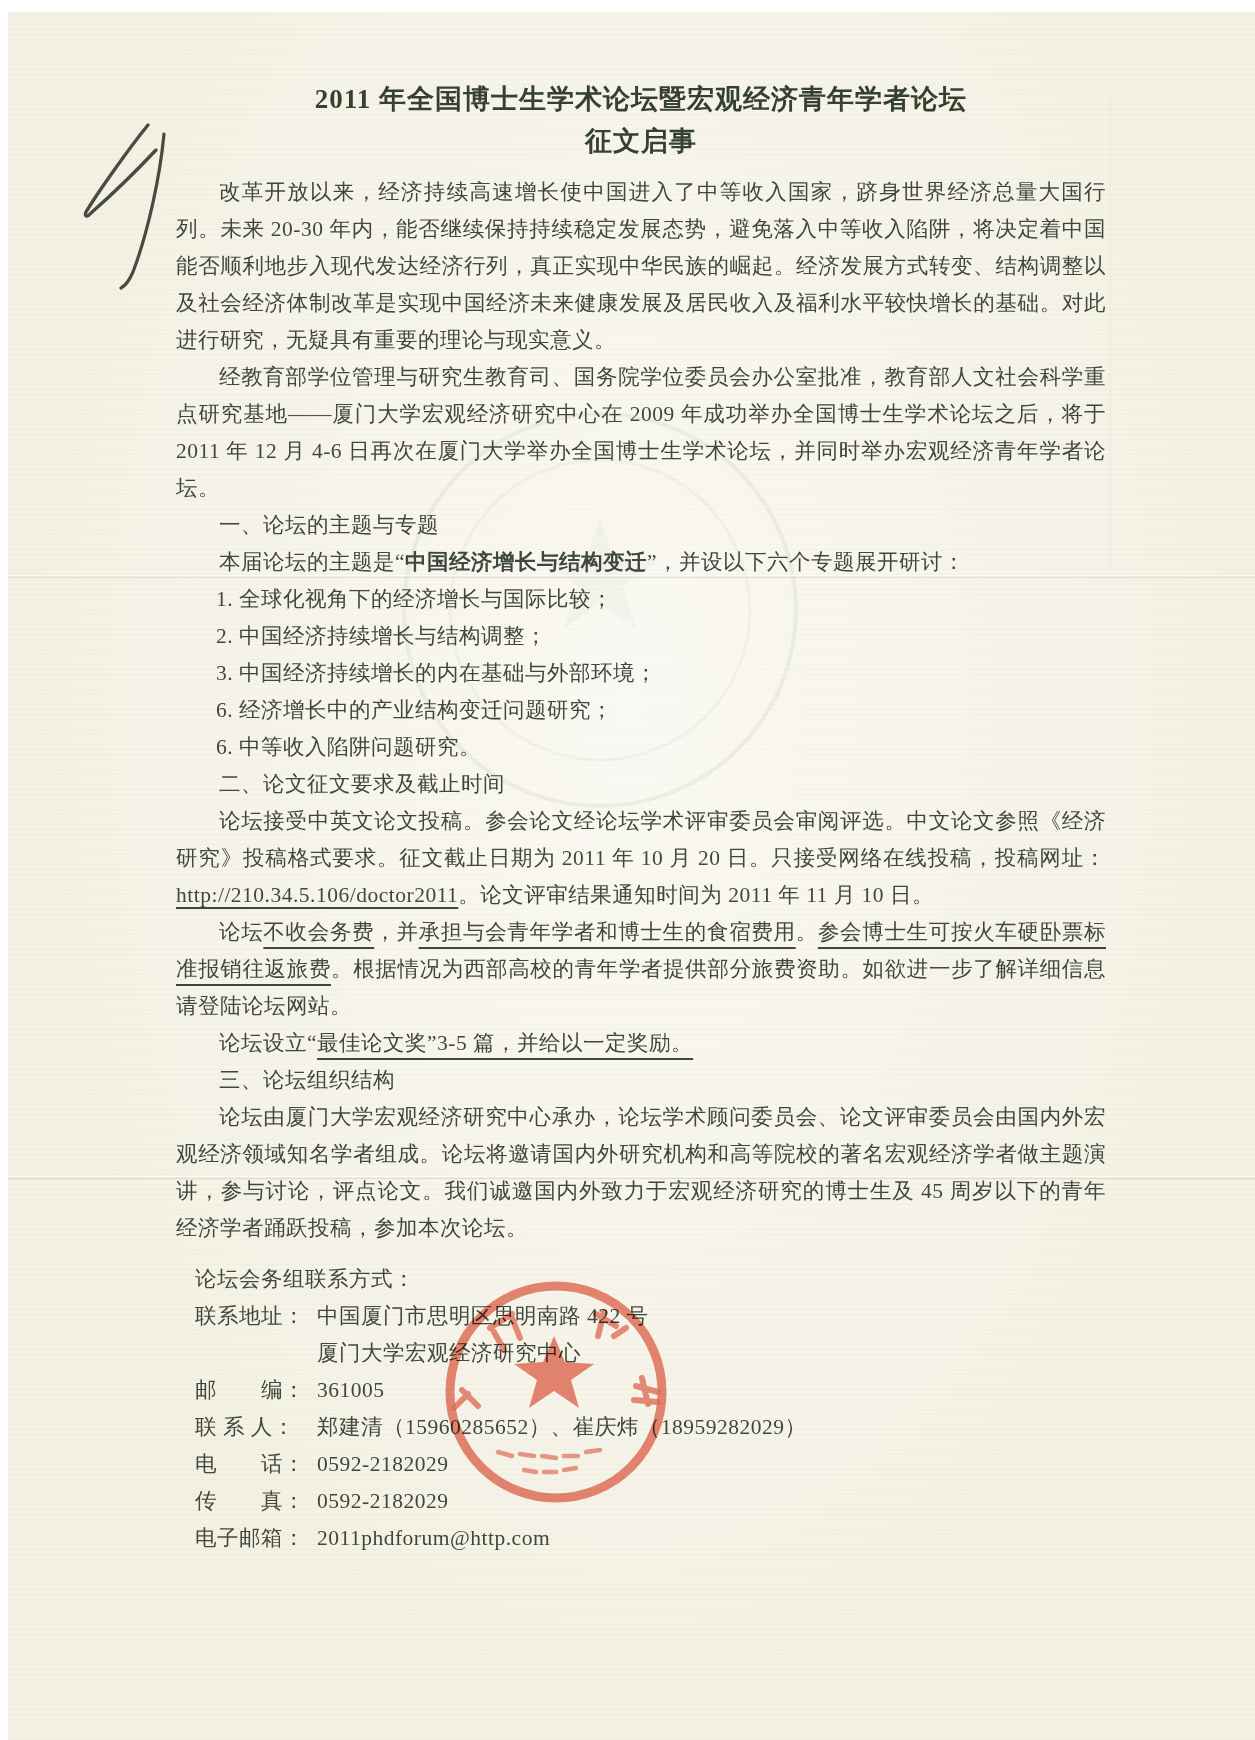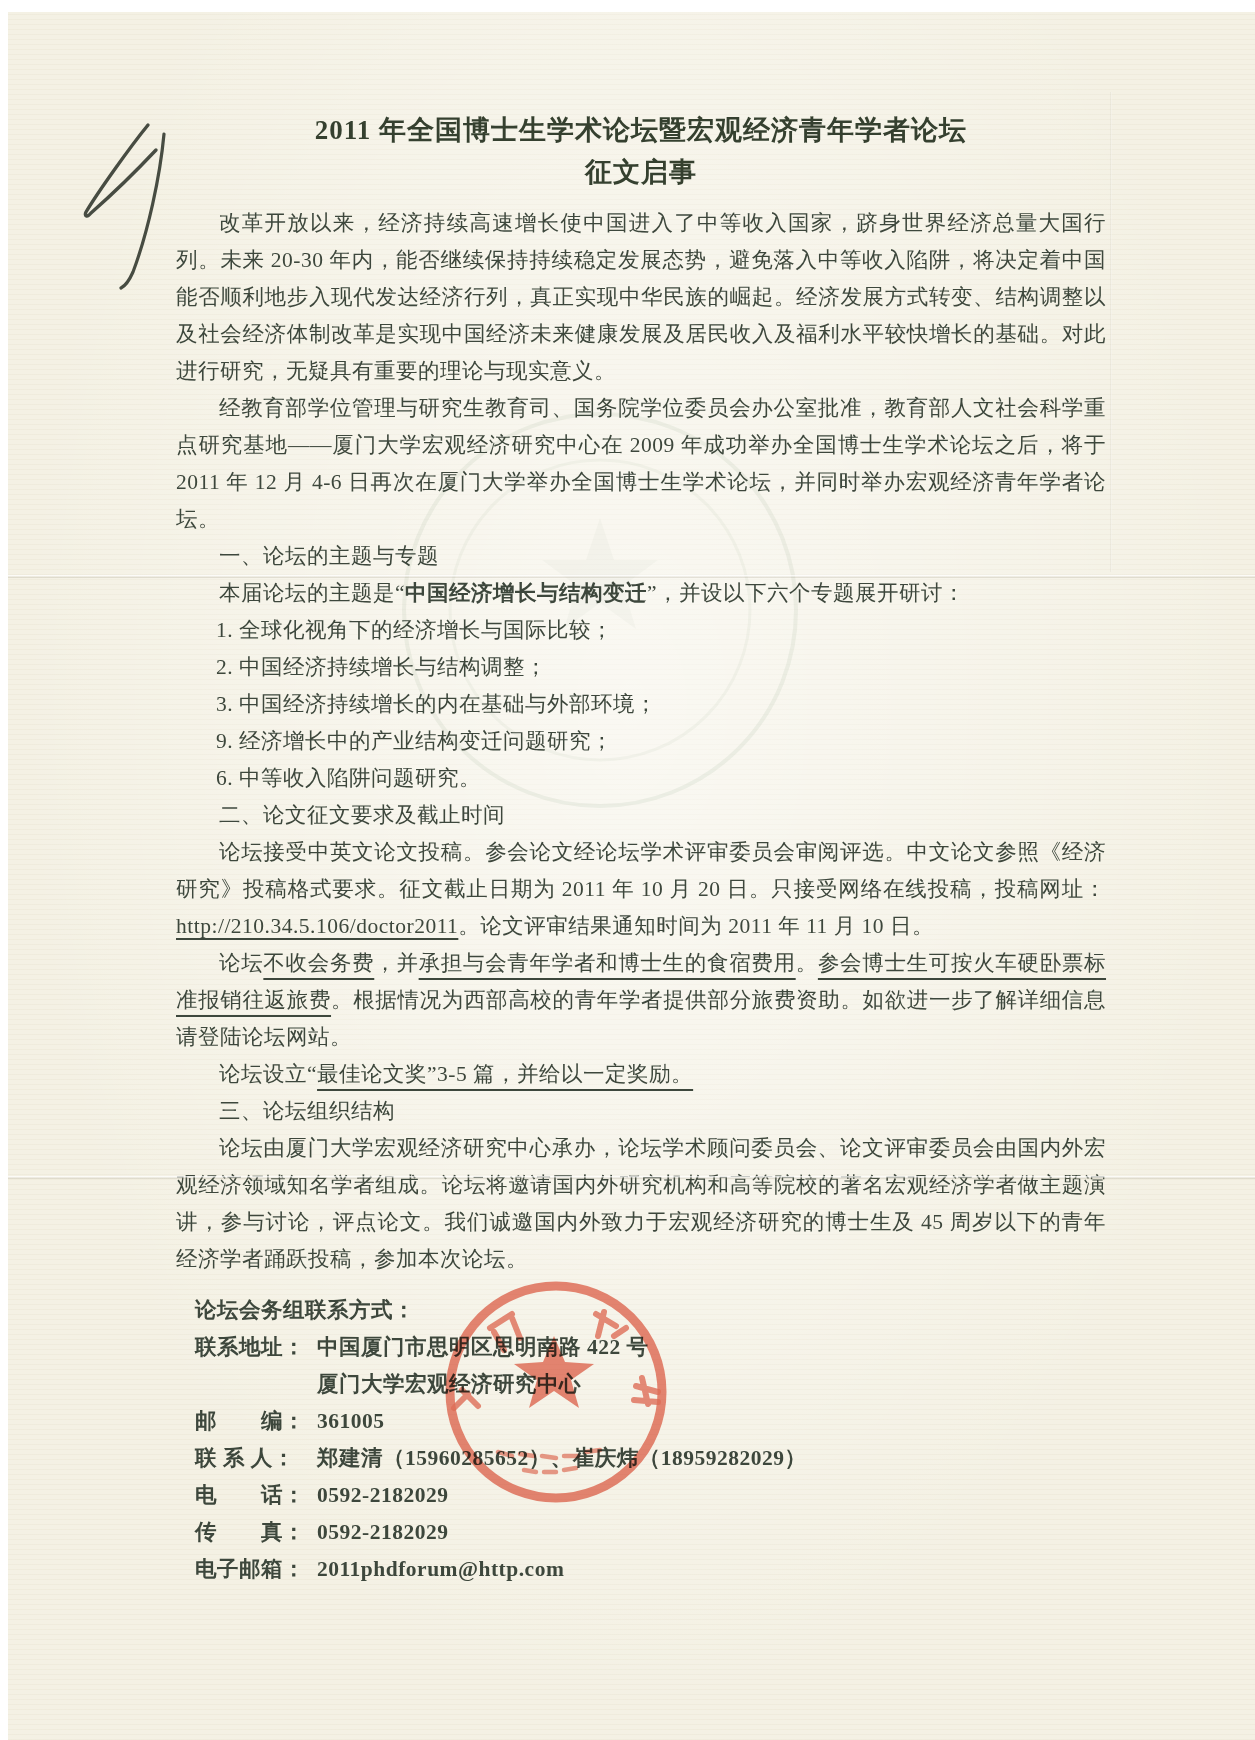--- a/index.html
+++ b/index.html
@@ -14,35 +14,35 @@
       radial-gradient(ellipse at 50% 40%, rgba(255,255,255,0.55), rgba(255,255,255,0) 70%),
       repeating-linear-gradient(0deg, rgba(222,214,190,0.20) 0 1px, rgba(0,0,0,0) 1px 5px),
       #f4f1e4;
   }
   .content{
     position:absolute;left:168px;top:0;width:930px;
     color:#3d473c;font-size:21.5px;line-height:37px;
     letter-spacing:0.5px;
   }
   .title{
-    margin-top:97px;text-align:center;font-weight:bold;color:#35402f;
+    margin-top:66px;text-align:center;font-weight:bold;color:#35402f;
     font-size:27px;line-height:42px;letter-spacing:1px;
   }
   p{margin:0;text-align:justify;}
   .ind{text-indent:43px;}
   .head{padding-left:43px;font-weight:normal;}
   .topic{padding-left:40px;}
   .b{font-weight:bold;}
   .url{text-decoration:underline;text-underline-offset:5px;text-decoration-thickness:1.5px;}
   .wavy{
     text-decoration-line:underline;text-decoration-style:wavy;
     text-decoration-color:rgba(58,64,52,0.85);
     text-decoration-thickness:1.5px;text-underline-offset:8px;text-decoration:underline;
   }
-  .contact{padding-left:19px;margin-top:14px;font-weight:bold;}
+  .contact{padding-left:19px;margin-top:14px;}
   .crow{display:flex;}
   .clabel{display:inline-block;width:122px;flex:0 0 122px;white-space:pre;}
   .cvalue{flex:1;}
   
   .stamp{position:absolute;left:420px;top:1262px;opacity:0.88;mix-blend-mode:multiply;}
   
   .watermark{position:absolute;left:380px;top:386px;pointer-events:none;}
   
   .penmark{position:absolute;left:70px;top:105px;}
   .crease{position:absolute;left:0;right:0;height:3px;
@@ -73,21 +73,21 @@
     <div style="margin-top:12px;">
       <p class="ind">改革开放以来，经济持续高速增长使中国进入了中等收入国家，跻身世界经济总量大国行列。未来 20-30 年内，能否继续保持持续稳定发展态势，避免落入中等收入陷阱，将决定着中国能否顺利地步入现代发达经济行列，真正实现中华民族的崛起。经济发展方式转变、结构调整以及社会经济体制改革是实现中国经济未来健康发展及居民收入及福利水平较快增长的基础。对此进行研究，无疑具有重要的理论与现实意义。</p>
       <p class="ind">经教育部学位管理与研究生教育司、国务院学位委员会办公室批准，教育部人文社会科学重点研究基地——厦门大学宏观经济研究中心在 2009 年成功举办全国博士生学术论坛之后，将于 2011 年 12 月 4-6 日再次在厦门大学举办全国博士生学术论坛，并同时举办宏观经济青年学者论坛。</p>
 
       <p class="head">一、论坛的主题与专题</p>
       <p class="ind"><span>本届论坛的主题是“</span><span class="b">中国经济增长与结构变迁</span><span>”，并设以下六个专题展开研讨：</span></p>
 
       <p class="topic">1. 全球化视角下的经济增长与国际比较；</p>
       <p class="topic">2. 中国经济持续增长与结构调整；</p>
       <p class="topic">3. 中国经济持续增长的内在基础与外部环境；</p>
-      <p class="topic">9. 经济增长中的产业结构变迁问题研究；</p>
+      <p class="topic">6. 经济增长中的产业结构变迁问题研究；</p>
       <p class="topic">6. 中等收入陷阱问题研究。</p>
 
       <p class="head">二、论文征文要求及截止时间</p>
       <p class="ind"><span>论坛接受中英文论文投稿。参会论文经论坛学术评审委员会审阅评选。中文论文参照《经济研究》投稿格式要求。征文截止日期为 2011 年 10 月 20 日。只接受网络在线投稿，投稿网址：</span><span class="url">http://210.34.5.106/doctor2011</span><span>。论文评审结果通知时间为 2011 年 11 月 10 日。</span></p>
       <p class="ind"><span>论坛</span><span class="wavy">不收会务费</span><span>，并</span><span class="wavy">承担与会青年学者和博士生的食宿费用</span><span>。</span><span class="wavy">参会博士生可按火车硬卧票标准报销往返旅费</span><span>。根据情况为西部高校的青年学者提供部分旅费资助。如欲进一步了解详细信息请登陆论坛网站。</span></p>
       <p class="ind"><span>论坛设立“</span><span class="wavy">最佳论文奖”3-5 篇，并给以一定奖励。</span></p>
 
       <p class="head">三、论坛组织结构</p>
       <p class="ind">论坛由厦门大学宏观经济研究中心承办，论坛学术顾问委员会、论文评审委员会由国内外宏观经济领域知名学者组成。论坛将邀请国内外研究机构和高等院校的著名宏观经济学者做主题演讲，参与讨论，评点论文。我们诚邀国内外致力于宏观经济研究的博士生及 45 周岁以下的青年经济学者踊跃投稿，参加本次论坛。</p>
 

